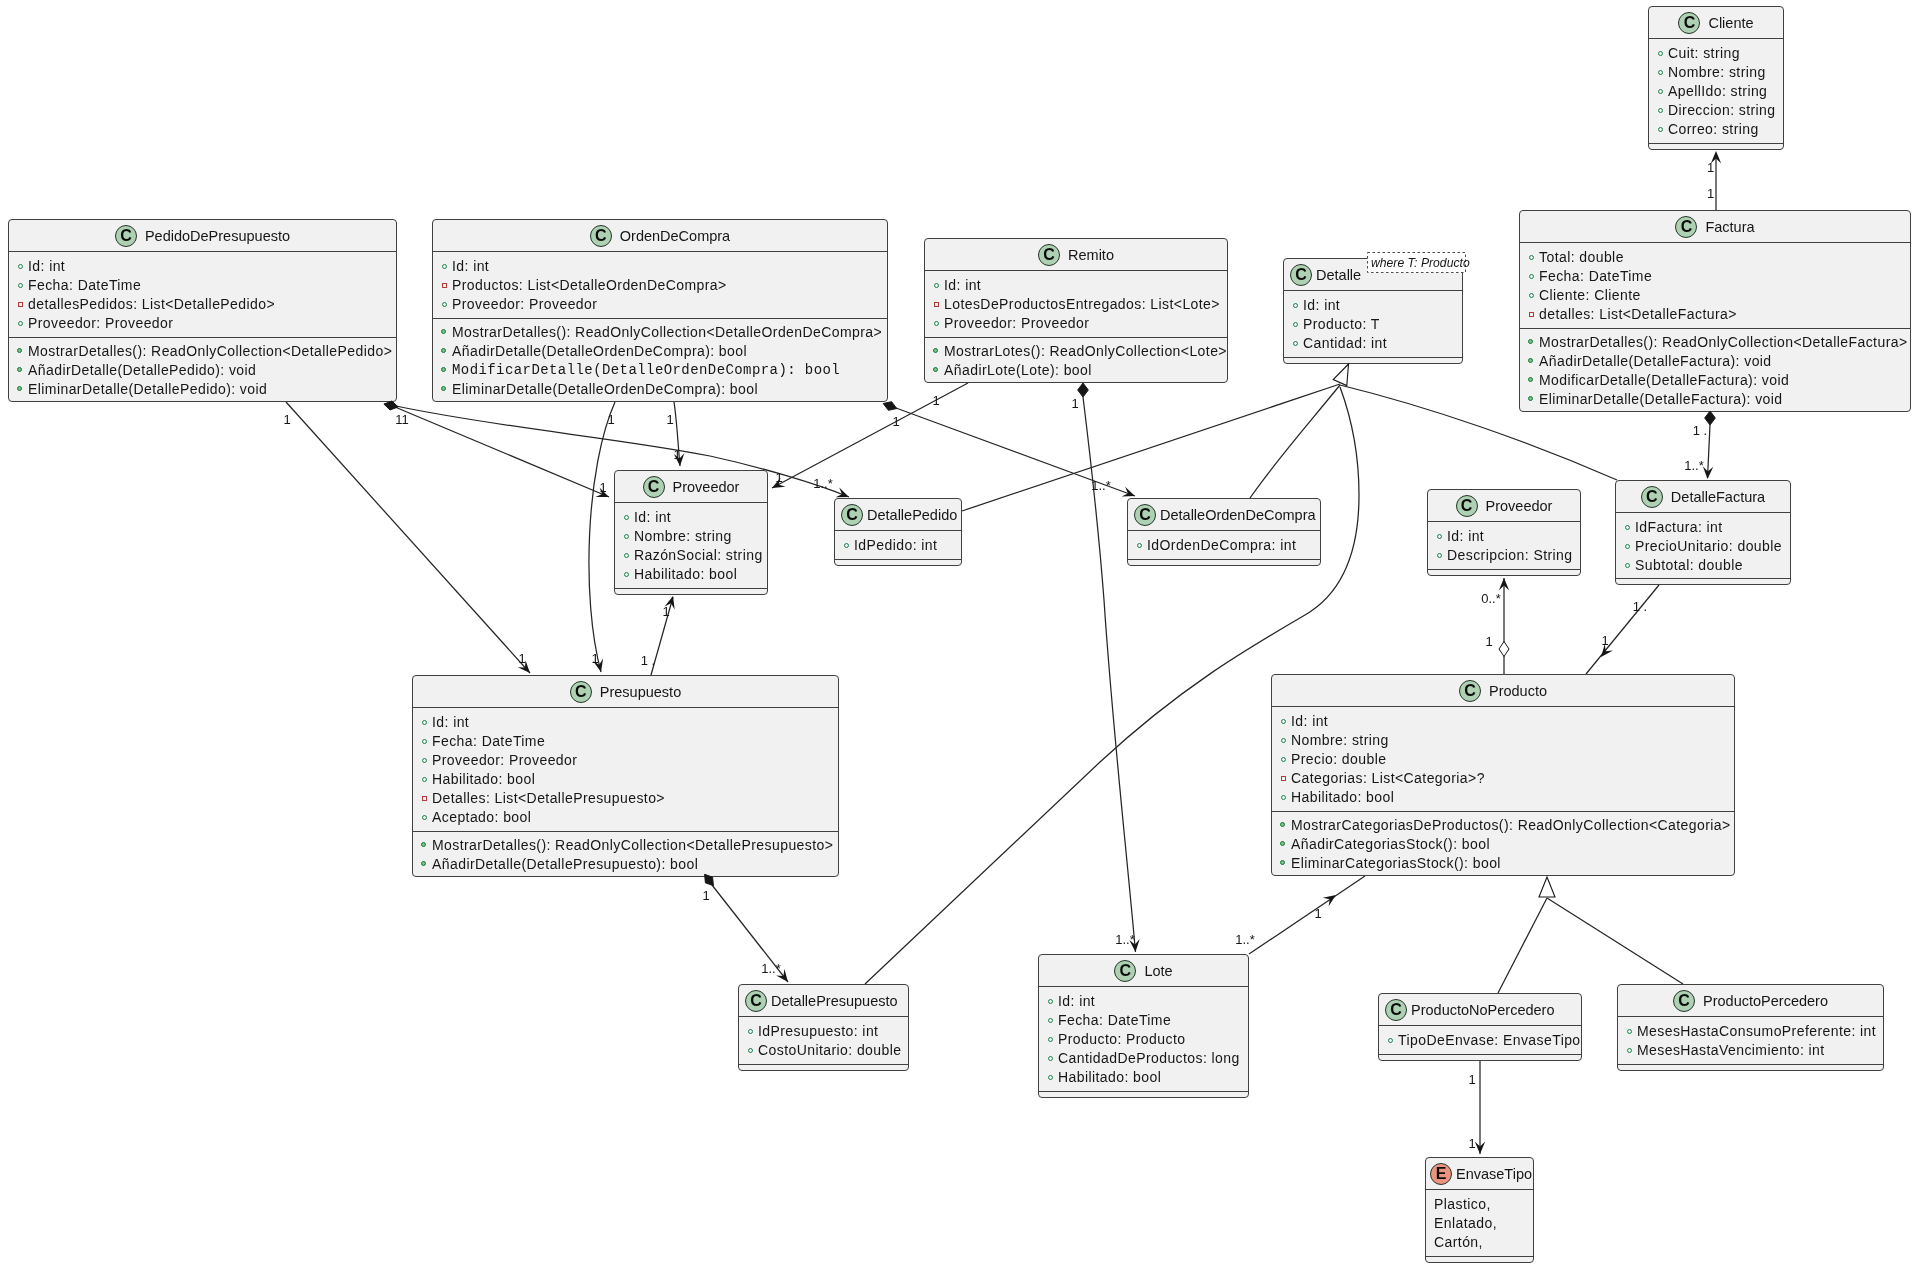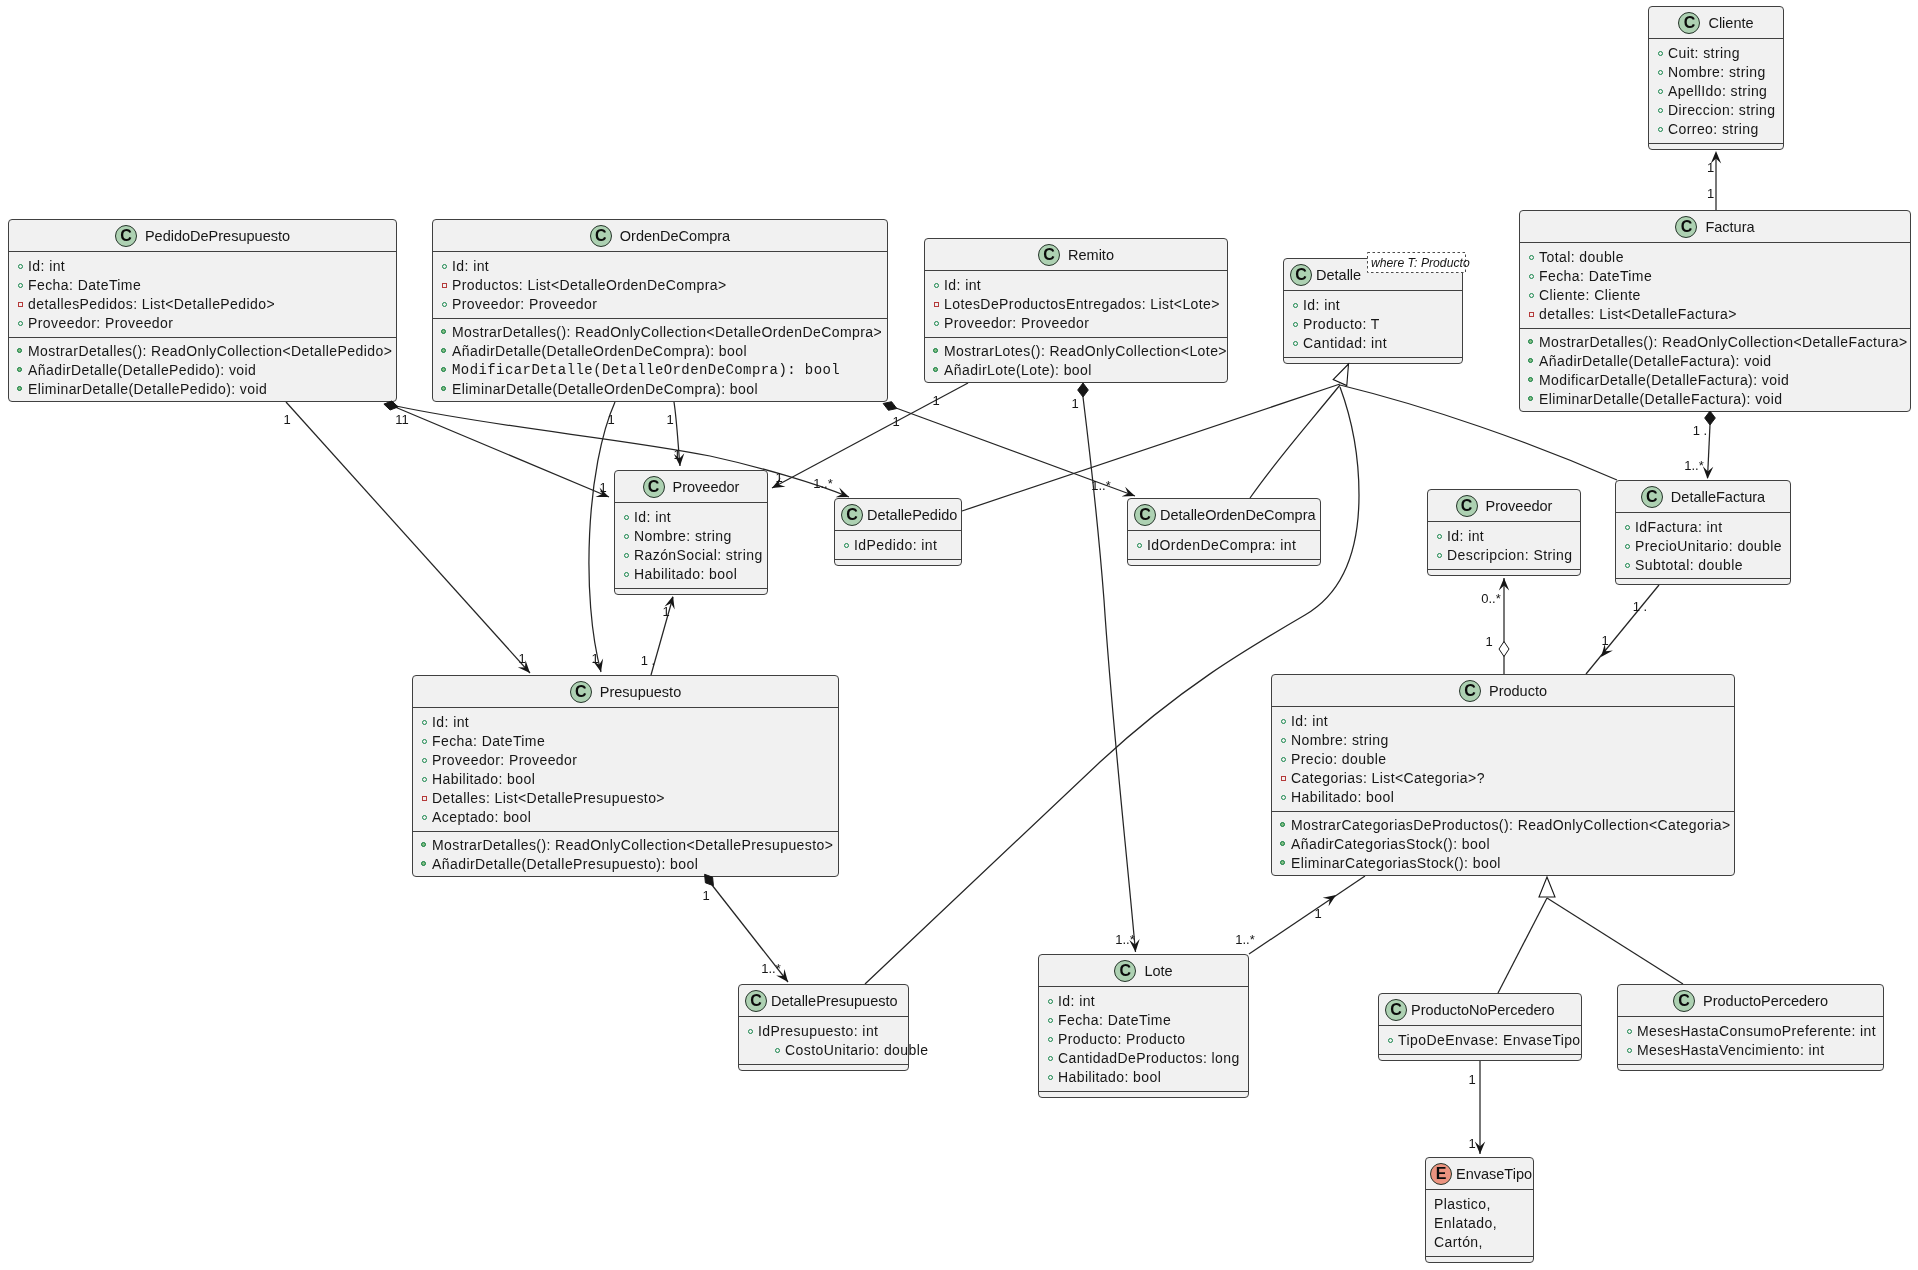--- a/index.html
+++ b/index.html
@@ -395,21 +395,21 @@
 <div class="box" style="left:738px;top:984px;width:171px;height:87px">
       <div class="title" style="height:32px;justify-content:flex-start;padding-left:6px;gap:4px;">
         <span class="circ" style="background:#add1b2">C</span>
         <span class="tname">DetallePresupuesto</span>
       </div>
       <div class="sep" style="top:31px"></div>
       <div class="row" style="top:37.0px;">
         <span class="io"></span>
         <span class="rt" style="left:19px">IdPresupuesto: int</span>
       </div>
-      <div class="row" style="top:56.0px;margin-left:27px;">
+      <div class="row" style="top:56.0px;">
         <span class="io"></span>
         <span class="rt" style="left:19px">CostoUnitario: double</span>
       </div>
       <div class="sep" style="top:79px"></div>
     </div>
 <div class="box" style="left:1038px;top:954px;width:211px;height:144px">
       <div class="title" style="height:32px;justify-content:center;">
         <span class="circ" style="background:#add1b2">C</span>
         <span class="tname">Lote</span>
       </div>

